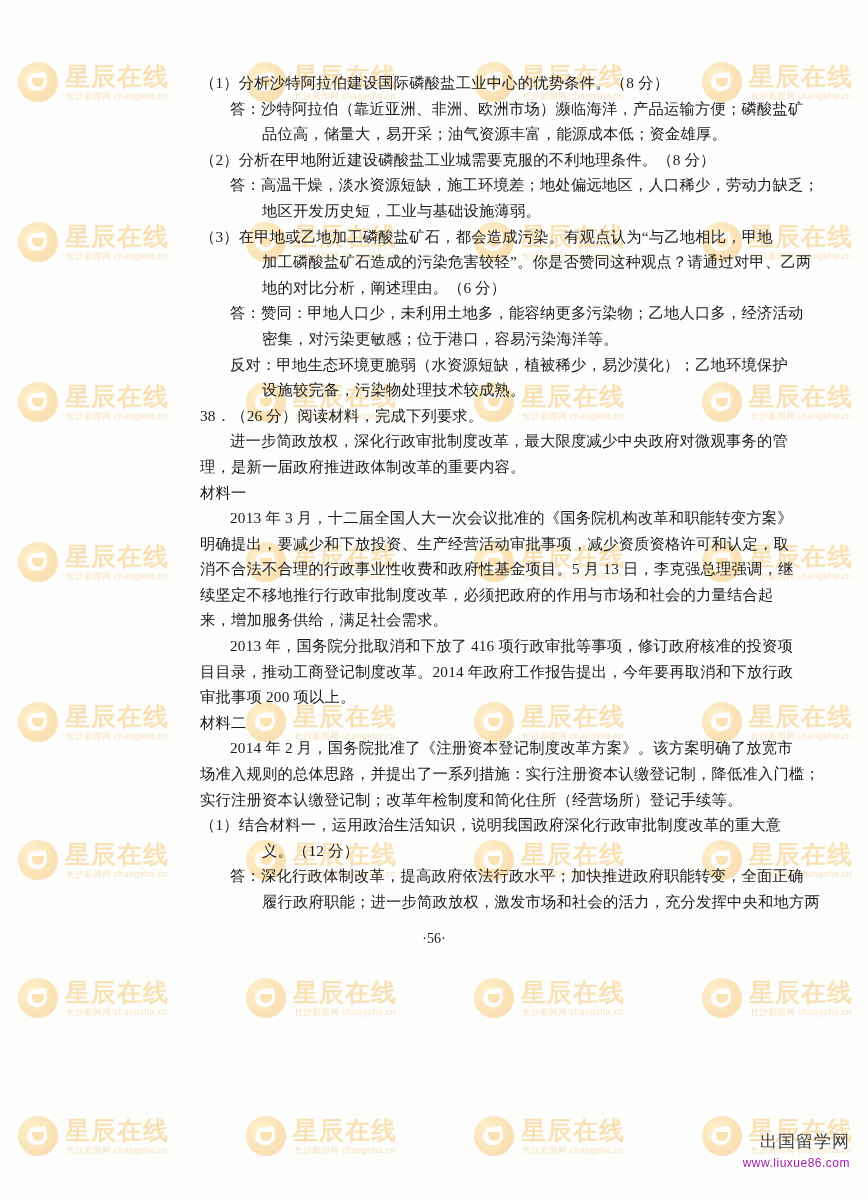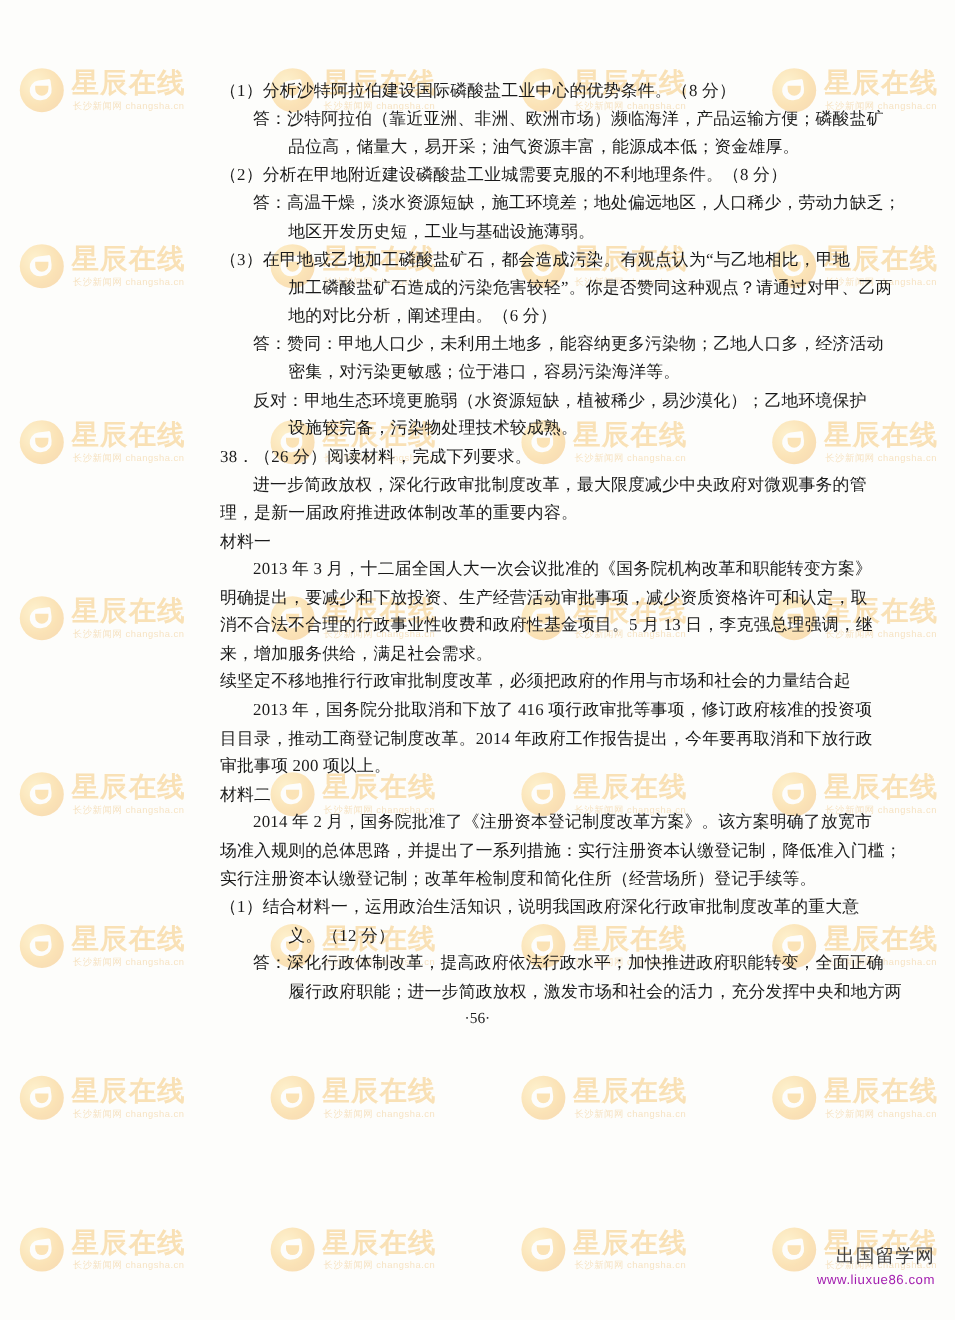--- a/index.html
+++ b/index.html
@@ -94,21 +94,21 @@
     letter-spacing: 0.2px;
     white-space: nowrap;
   }
   .indent1 { padding-left: 0; }
   .indent2 { padding-left: 30px; }
   .indent3 { padding-left: 62px; }
   .matlabel { padding-left: 0px; }
   .pagenum {
     text-align: center;
     font-size: 14px;
-    margin-top: 4px;
+    margin-top: 16px;
     padding-right: 105px;
   }
   
   .footer-brand {
     position: absolute;
     right: 18px;
     bottom: 30px;
     z-index: 20;
     text-align: right;
   }
@@ -372,22 +372,22 @@
       <div class="line indent3">密集，对污染更敏感；位于港口，容易污染海洋等。</div>
       <div class="line indent2">反对：甲地生态环境更脆弱（水资源短缺，植被稀少，易沙漠化）；乙地环境保护</div>
       <div class="line indent3">设施较完备，污染物处理技术较成熟。</div>
       <div class="line indent1">38．（26 分）阅读材料，完成下列要求。</div>
       <div class="line indent2">进一步简政放权，深化行政审批制度改革，最大限度减少中央政府对微观事务的管</div>
       <div class="line indent1">理，是新一届政府推进政体制改革的重要内容。</div>
       <div class="line matlabel">材料一</div>
       <div class="line indent2">2013 年 3 月，十二届全国人大一次会议批准的《国务院机构改革和职能转变方案》</div>
       <div class="line indent1">明确提出，要减少和下放投资、生产经营活动审批事项，减少资质资格许可和认定，取</div>
       <div class="line indent1">消不合法不合理的行政事业性收费和政府性基金项目。5 月 13 日，李克强总理强调，继</div>
+      <div class="line indent1">续坚定不移地推行行政审批制度改革，必须把政府的作用与市场和社会的力量结合起</div>
       <div class="line indent1">来，增加服务供给，满足社会需求。</div>
-      <div class="line indent1">续坚定不移地推行行政审批制度改革，必须把政府的作用与市场和社会的力量结合起</div>
       <div class="line indent2">2013 年，国务院分批取消和下放了 416 项行政审批等事项，修订政府核准的投资项</div>
       <div class="line indent1">目目录，推动工商登记制度改革。2014 年政府工作报告提出，今年要再取消和下放行政</div>
       <div class="line indent1">审批事项 200 项以上。</div>
       <div class="line matlabel">材料二</div>
       <div class="line indent2">2014 年 2 月，国务院批准了《注册资本登记制度改革方案》。该方案明确了放宽市</div>
       <div class="line indent1">场准入规则的总体思路，并提出了一系列措施：实行注册资本认缴登记制，降低准入门槛；</div>
       <div class="line indent1">实行注册资本认缴登记制；改革年检制度和简化住所（经营场所）登记手续等。</div>
       <div class="line indent1">（1）结合材料一，运用政治生活知识，说明我国政府深化行政审批制度改革的重大意</div>
       <div class="line indent3">义。（12 分）</div>
       <div class="line indent2">答：深化行政体制改革，提高政府依法行政水平；加快推进政府职能转变，全面正确</div>

